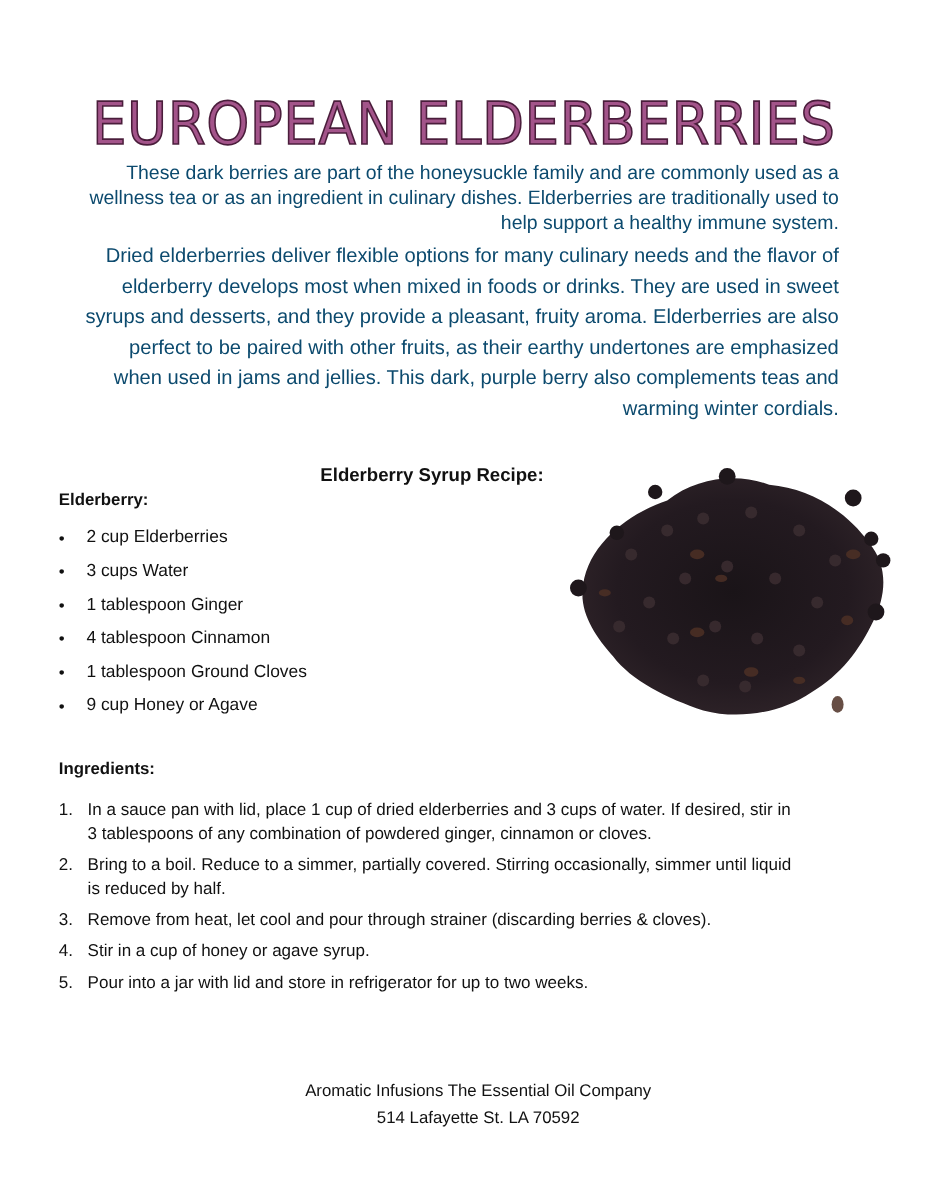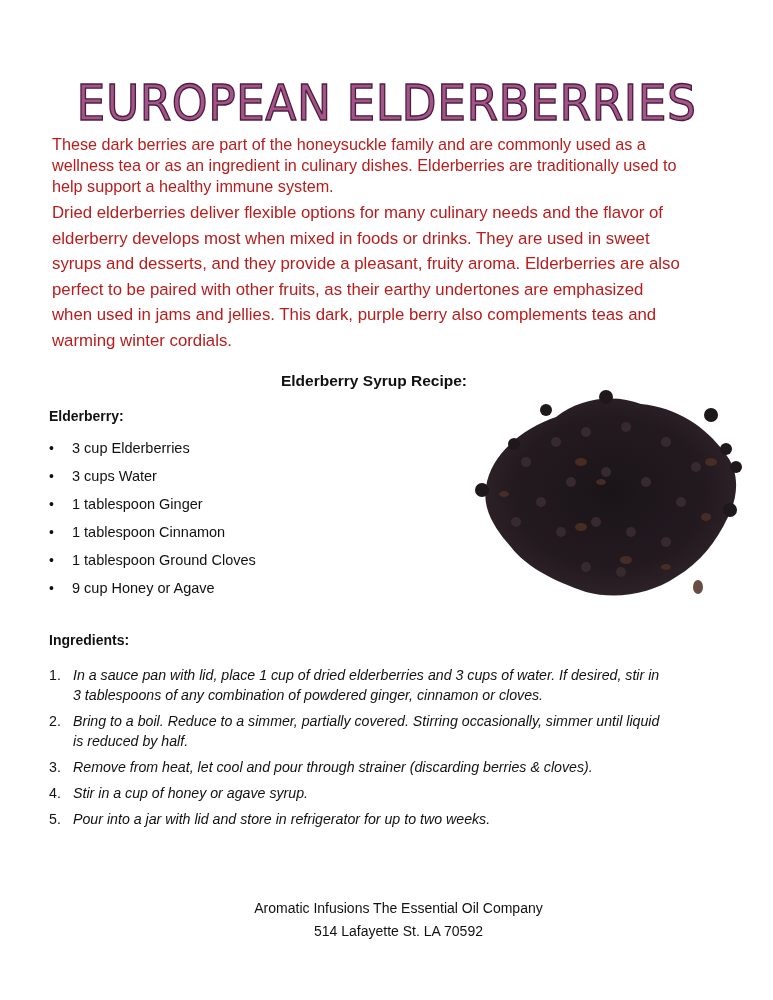--- a/index.html
+++ b/index.html
@@ -6,78 +6,78 @@
   body { width: 773px; height: 1000px; position: relative; overflow: hidden; font-family: "Liberation Sans", sans-serif; color: #111; }
 
   .title {
     position: absolute; left: 0; top: 42px; width: 773px; text-align: center;
     font-family: "DejaVu Sans", sans-serif; font-size: 49px; letter-spacing: 0.5px;
     color: #a3548a; -webkit-text-stroke: 1.4px #4a1d3b; font-weight: normal;
     transform: scaleX(0.93);
   }
 
   .intro {
-    position: absolute; left: 52px; width: 633px; text-align: left;
-    font-size: 16.2px; line-height: 21px; color: #b91c1c; margin: 0;
+    position: absolute; left: 66px; width: 633px; text-align: right;
+    font-size: 16.2px; line-height: 21px; color: #0c4a6e; margin: 0;
   }
   .intro.p1 { top: 134px; }
   .intro.p2 { top: 200px; line-height: 25.5px; font-size: 16.8px; }
 
   .recipe-title {
-    position: absolute; left: 0; width: 720px; top: 372px; text-align: center;
-    font-weight: bold; font-size: 15.5px; padding-left: 14px;
+    position: absolute; left: 0; width: 720px; top: 388px; text-align: center;
+    font-weight: bold; font-size: 15.5px; padding-left: 0;
   }
   .recipe-title span { position: relative; left: 0px; }
 
   .section-label { position: absolute; left: 49px; font-weight: bold; font-size: 14px; }
   .ing-label { top: 408px; }
   .dir-label { top: 632px; }
 
   .ingredients { position: absolute; left: 49px; top: 440px; margin: 0; padding: 0; list-style: none; font-size: 14.5px; }
   .ingredients li { height: 28px; display: flex; align-items: flex-start; }
   .ingredients .bullet { width: 23px; font-size: 14px; }
 
   .berry-img { position: absolute; left: 466px; top: 382px; width: 290px; height: 228px; }
 
   .directions { position: absolute; left: 49px; top: 665px; width: 620px; margin: 0; padding: 0; list-style: none; font-size: 14.2px; line-height: 20px; }
   .directions li { display: flex; margin-bottom: 6px; }
   .directions .num { width: 24px; flex: 0 0 24px; }
-  .directions .txt { flex: 1; font-style: italic; }
+  .directions .txt { flex: 1; }
 
   .footer { position: absolute; left: 0; width: 773px; top: 897px; text-align: center; font-size: 14px; line-height: 23px; color: #111; margin-left: 12px; }
   .footer div { height: 23px; }
 </style>
 </head>
 <body>
 
 <h1 class="title">EUROPEAN ELDERBERRIES</h1>
 
 <p class="intro p1">These dark berries are part of the honeysuckle family and are commonly used as a wellness tea or as an ingredient in culinary dishes. Elderberries are traditionally used to help support a healthy immune system.</p>
 <p class="intro p2">Dried elderberries deliver flexible options for many culinary needs and the flavor of elderberry develops most when mixed in foods or drinks. They are used in sweet syrups and desserts, and they provide a pleasant, fruity aroma. Elderberries are also perfect to be paired with other fruits, as their earthy undertones are emphasized when used in jams and jellies. This dark, purple berry also complements teas and warming winter cordials.</p>
 
 <div class="recipe-title"><span>Elderberry Syrup Recipe:</span></div>
 
 <div class="section-label ing-label">Elderberry:</div>
 
 <ul class="ingredients">
   <li>
       <span class="bullet">•</span>
-      <span>3 cup Elderberries</span>
+      <span>2 cup Elderberries</span>
     </li>
   <li>
       <span class="bullet">•</span>
       <span>3 cups Water</span>
     </li>
   <li>
       <span class="bullet">•</span>
       <span>1 tablespoon Ginger</span>
     </li>
   <li>
       <span class="bullet">•</span>
-      <span>1 tablespoon Cinnamon</span>
+      <span>4 tablespoon Cinnamon</span>
     </li>
   <li>
       <span class="bullet">•</span>
       <span>1 tablespoon Ground Cloves</span>
     </li>
   <li>
       <span class="bullet">•</span>
       <span>9 cup Honey or Agave</span>
     </li>
 </ul>

